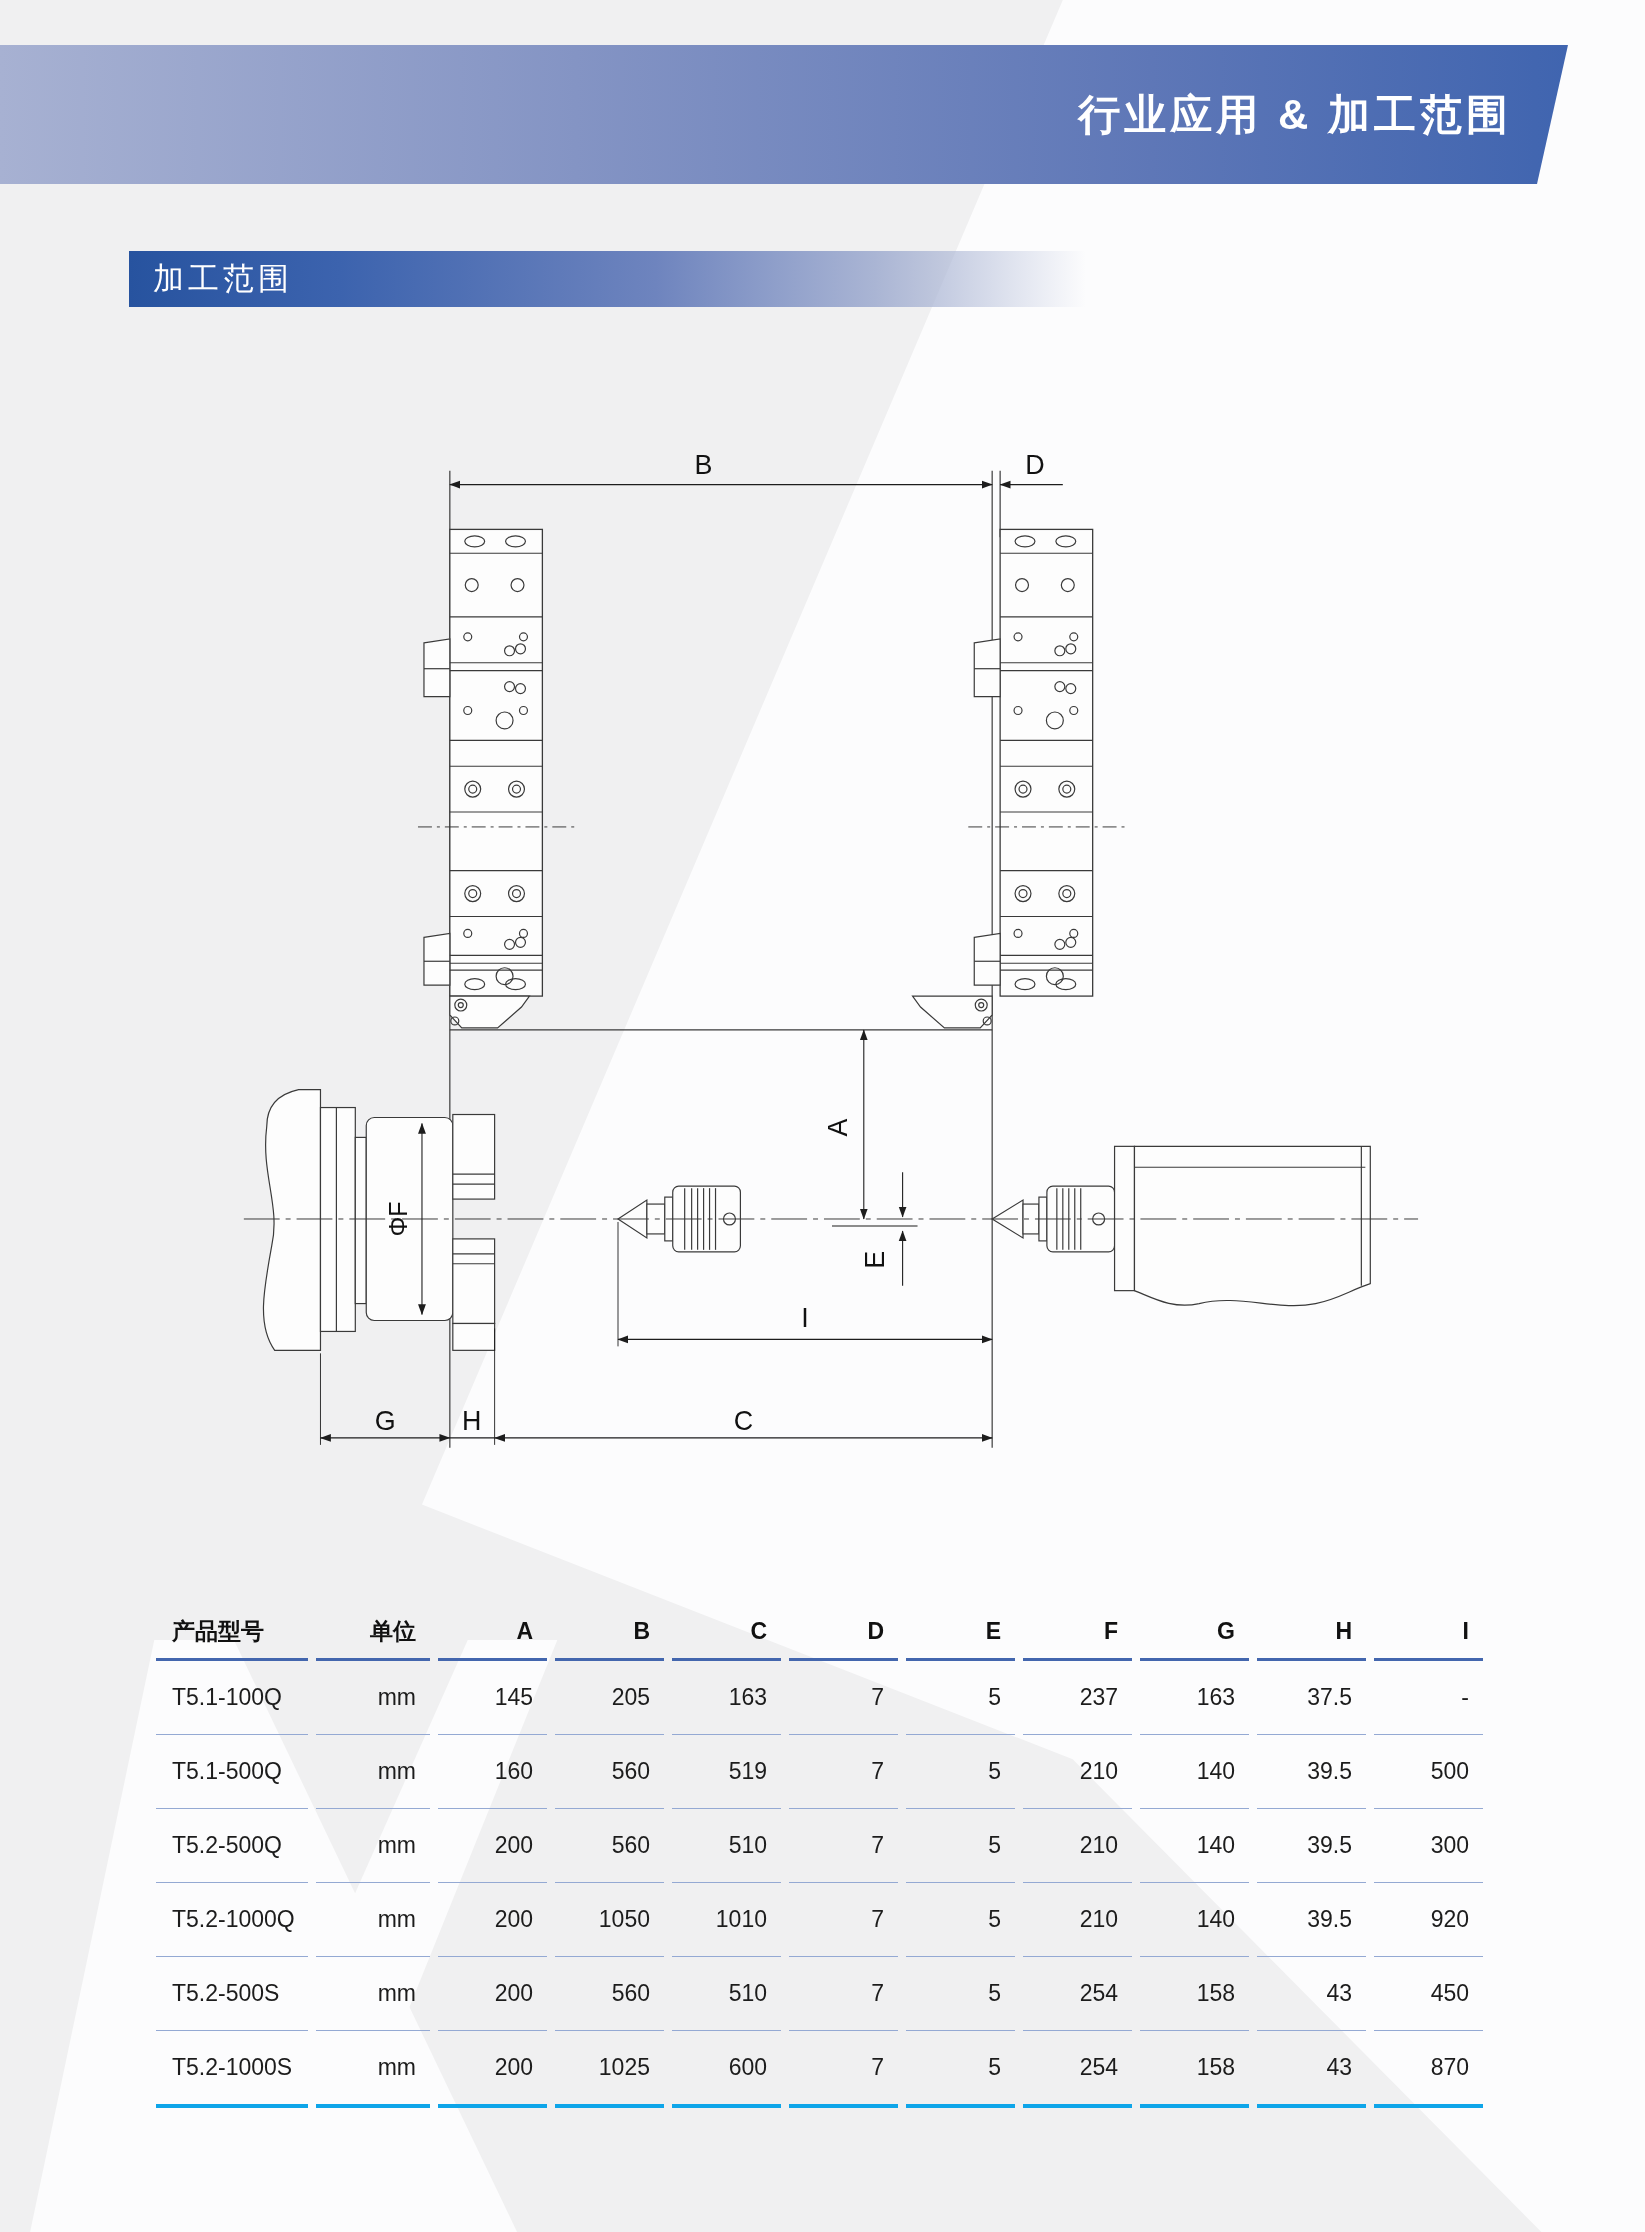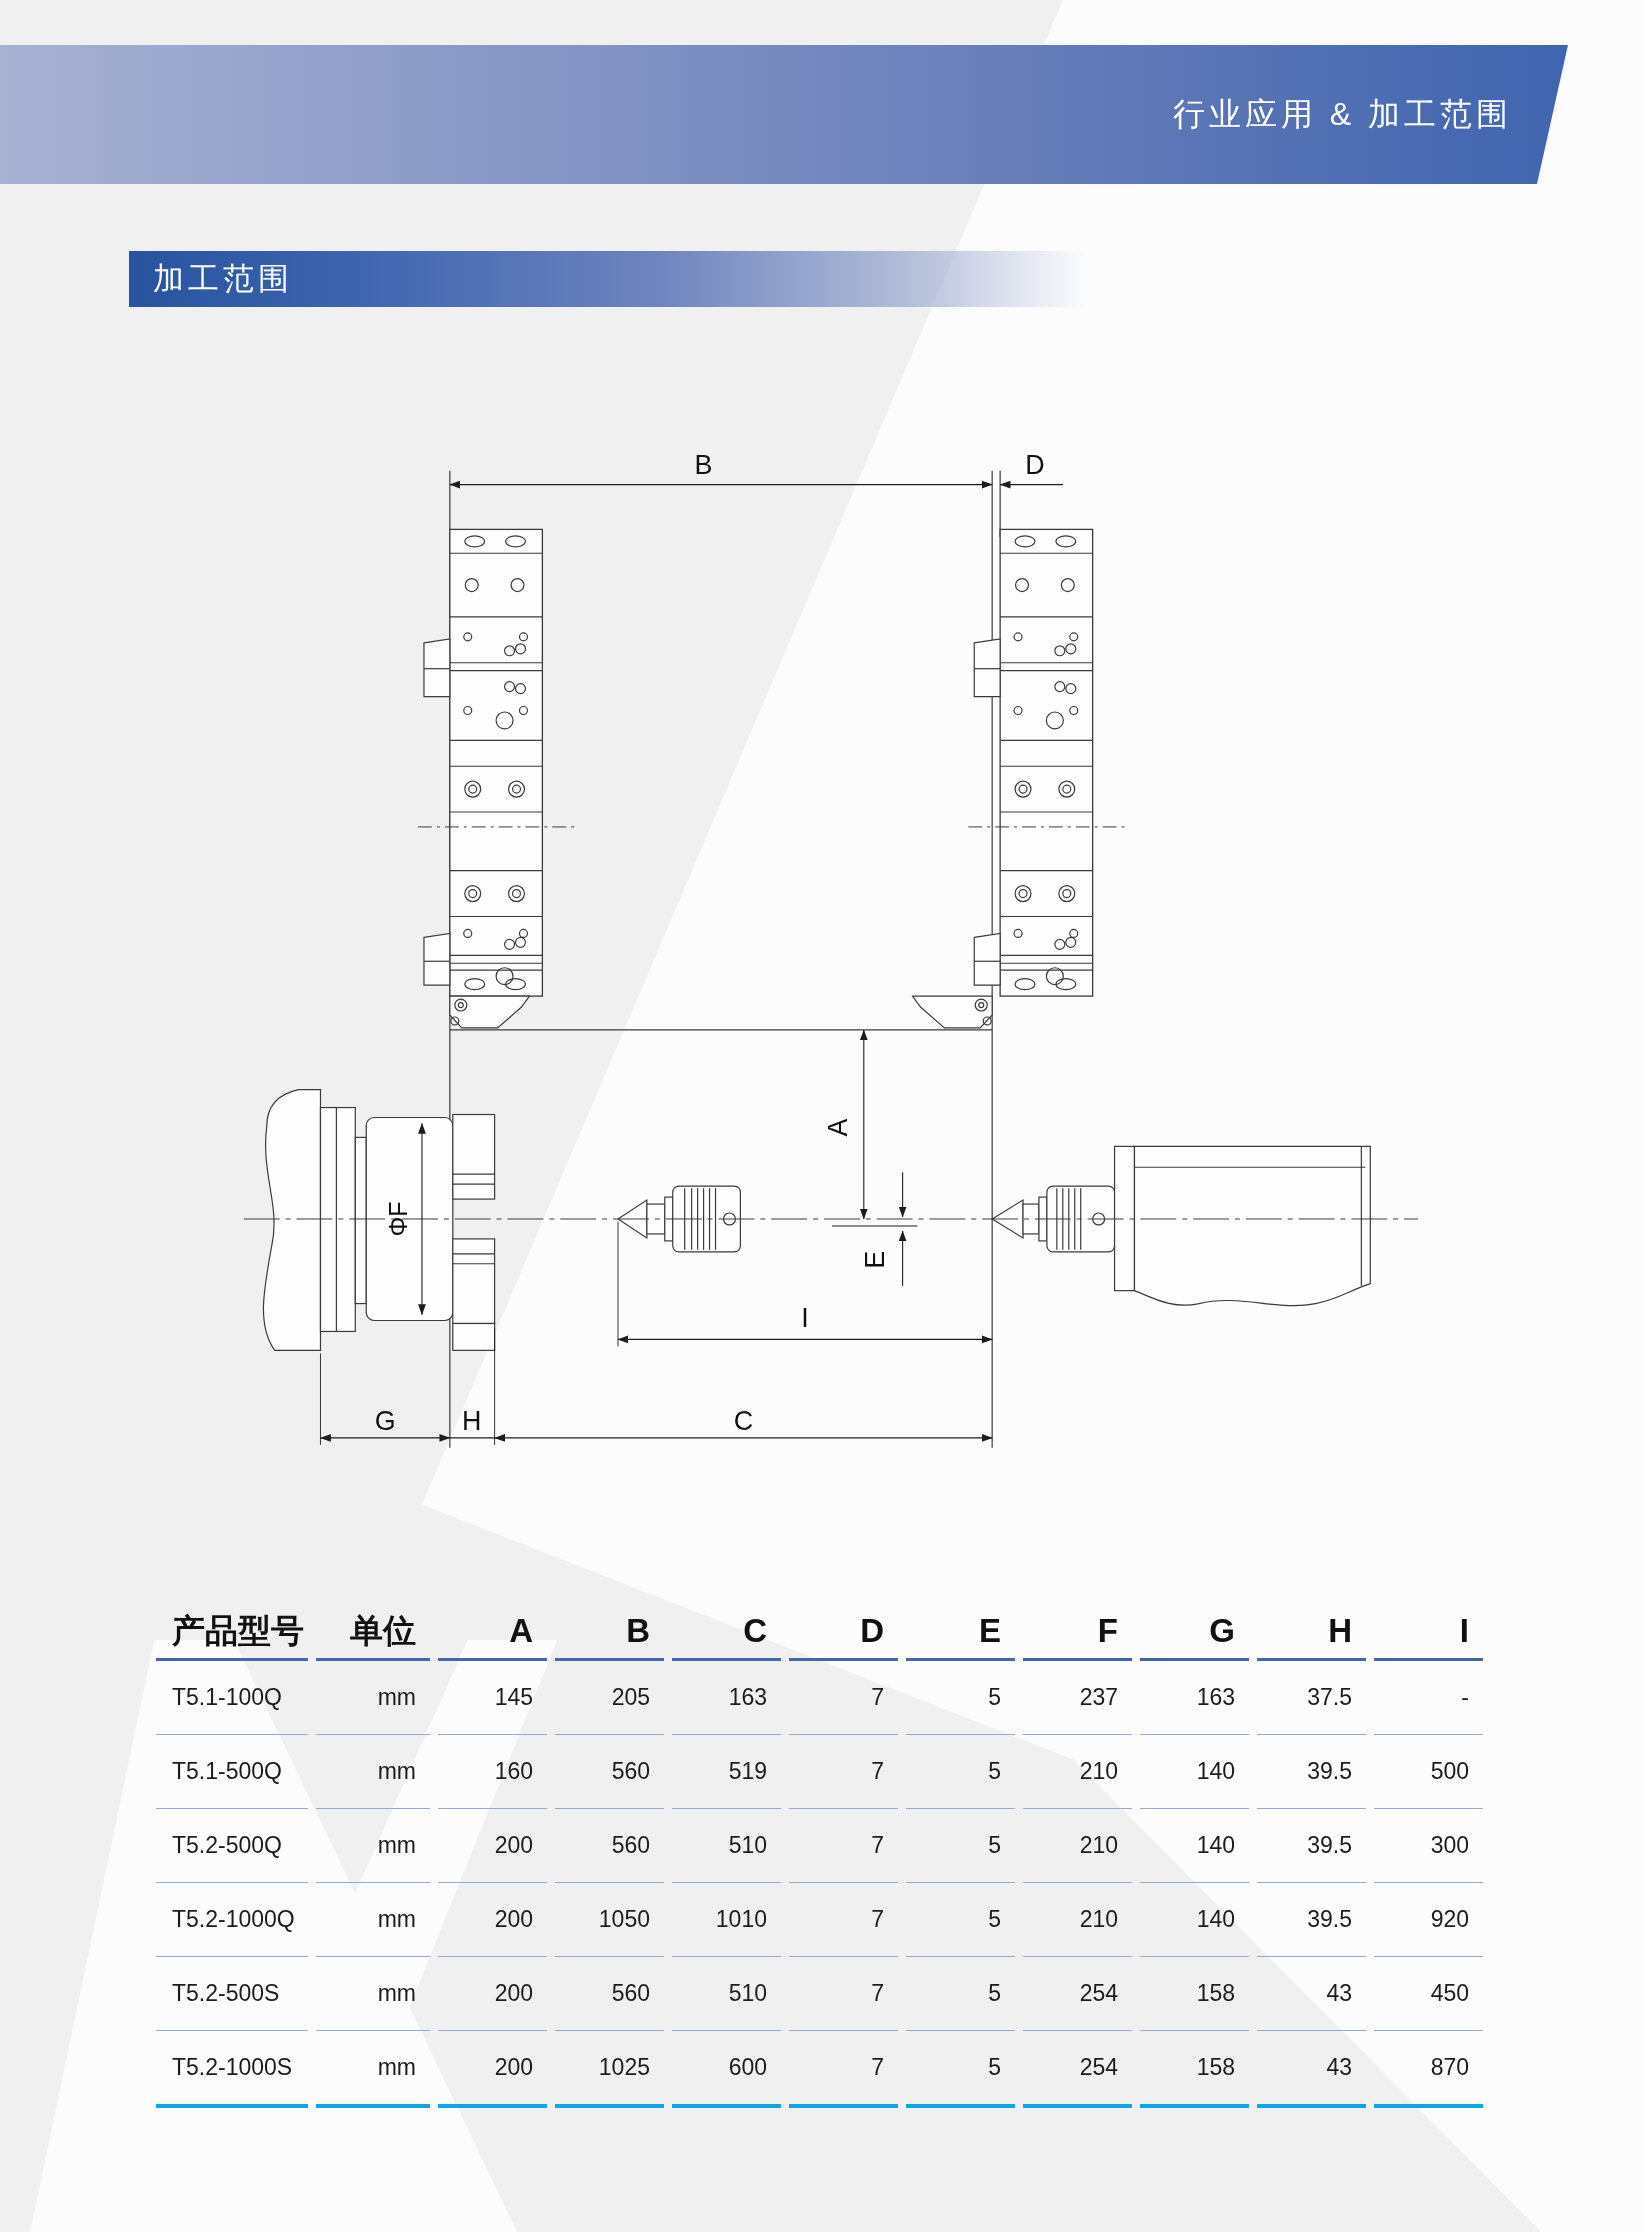--- a/index.html
+++ b/index.html
@@ -11,41 +11,41 @@
   
   #bg-svg{position:absolute;left:0;top:0;z-index:0;}
   
   .banner{
     position:absolute;left:0;top:45px;width:1646px;height:139px;z-index:2;
     background:linear-gradient(90deg,#a7b1d2 0%, #8494c4 35%, #5e77b7 70%, #3a61ae 100%);
     clip-path:polygon(0 0,1568px 0,1537px 100%,0 100%);
   }
   .banner .title{
     position:absolute;right:134px;top:0;height:122px;line-height:139px;
-    color:#ffffff;font-size:32px;font-weight:normal;letter-spacing:4px;white-space:nowrap;
+    color:#ffffff;font-size:42px;font-weight:bold;letter-spacing:4px;white-space:nowrap;
   }
   
   .section-bar{
     position:absolute;left:129px;top:251px;width:957px;height:56px;z-index:2;
     background:linear-gradient(90deg,#27539f 0%,#3c63ae 22%,#6e84be 55%,#aab5d4 78%,rgba(235,237,243,0) 100%);
   }
   .section-bar .label{
     position:absolute;left:24px;top:0;height:56px;line-height:56px;
     color:#ffffff;font-size:31px;font-weight:normal;letter-spacing:4px;white-space:nowrap;
   }
   
   #diagram{position:absolute;left:0;top:0;z-index:1;}
   
   .tbl{
     position:absolute;left:156px;top:1604px;width:1332px;z-index:3;
     display:grid;grid-template-columns:152px 114px repeat(9,109px);column-gap:8px;
   }
   .tbl .th{
     display:flex;align-items:center;height:54px;
-    font-size:33px;font-weight:bold;color:#111;
+    font-size:23px;font-weight:bold;color:#111;
     border-bottom:3px solid #4366ae;
   }
   .tbl .td{
     display:flex;align-items:center;height:73px;
     font-size:23px;color:#1c1c1c;
     border-bottom:1px solid #94a9d3;
   }
   .tbl .last{border-bottom:4px solid #0ea5e9;}
   .tbl .a-left{justify-content:flex-start;padding-left:16px;}
   .tbl .a-right{justify-content:flex-end;padding-right:14px;}

